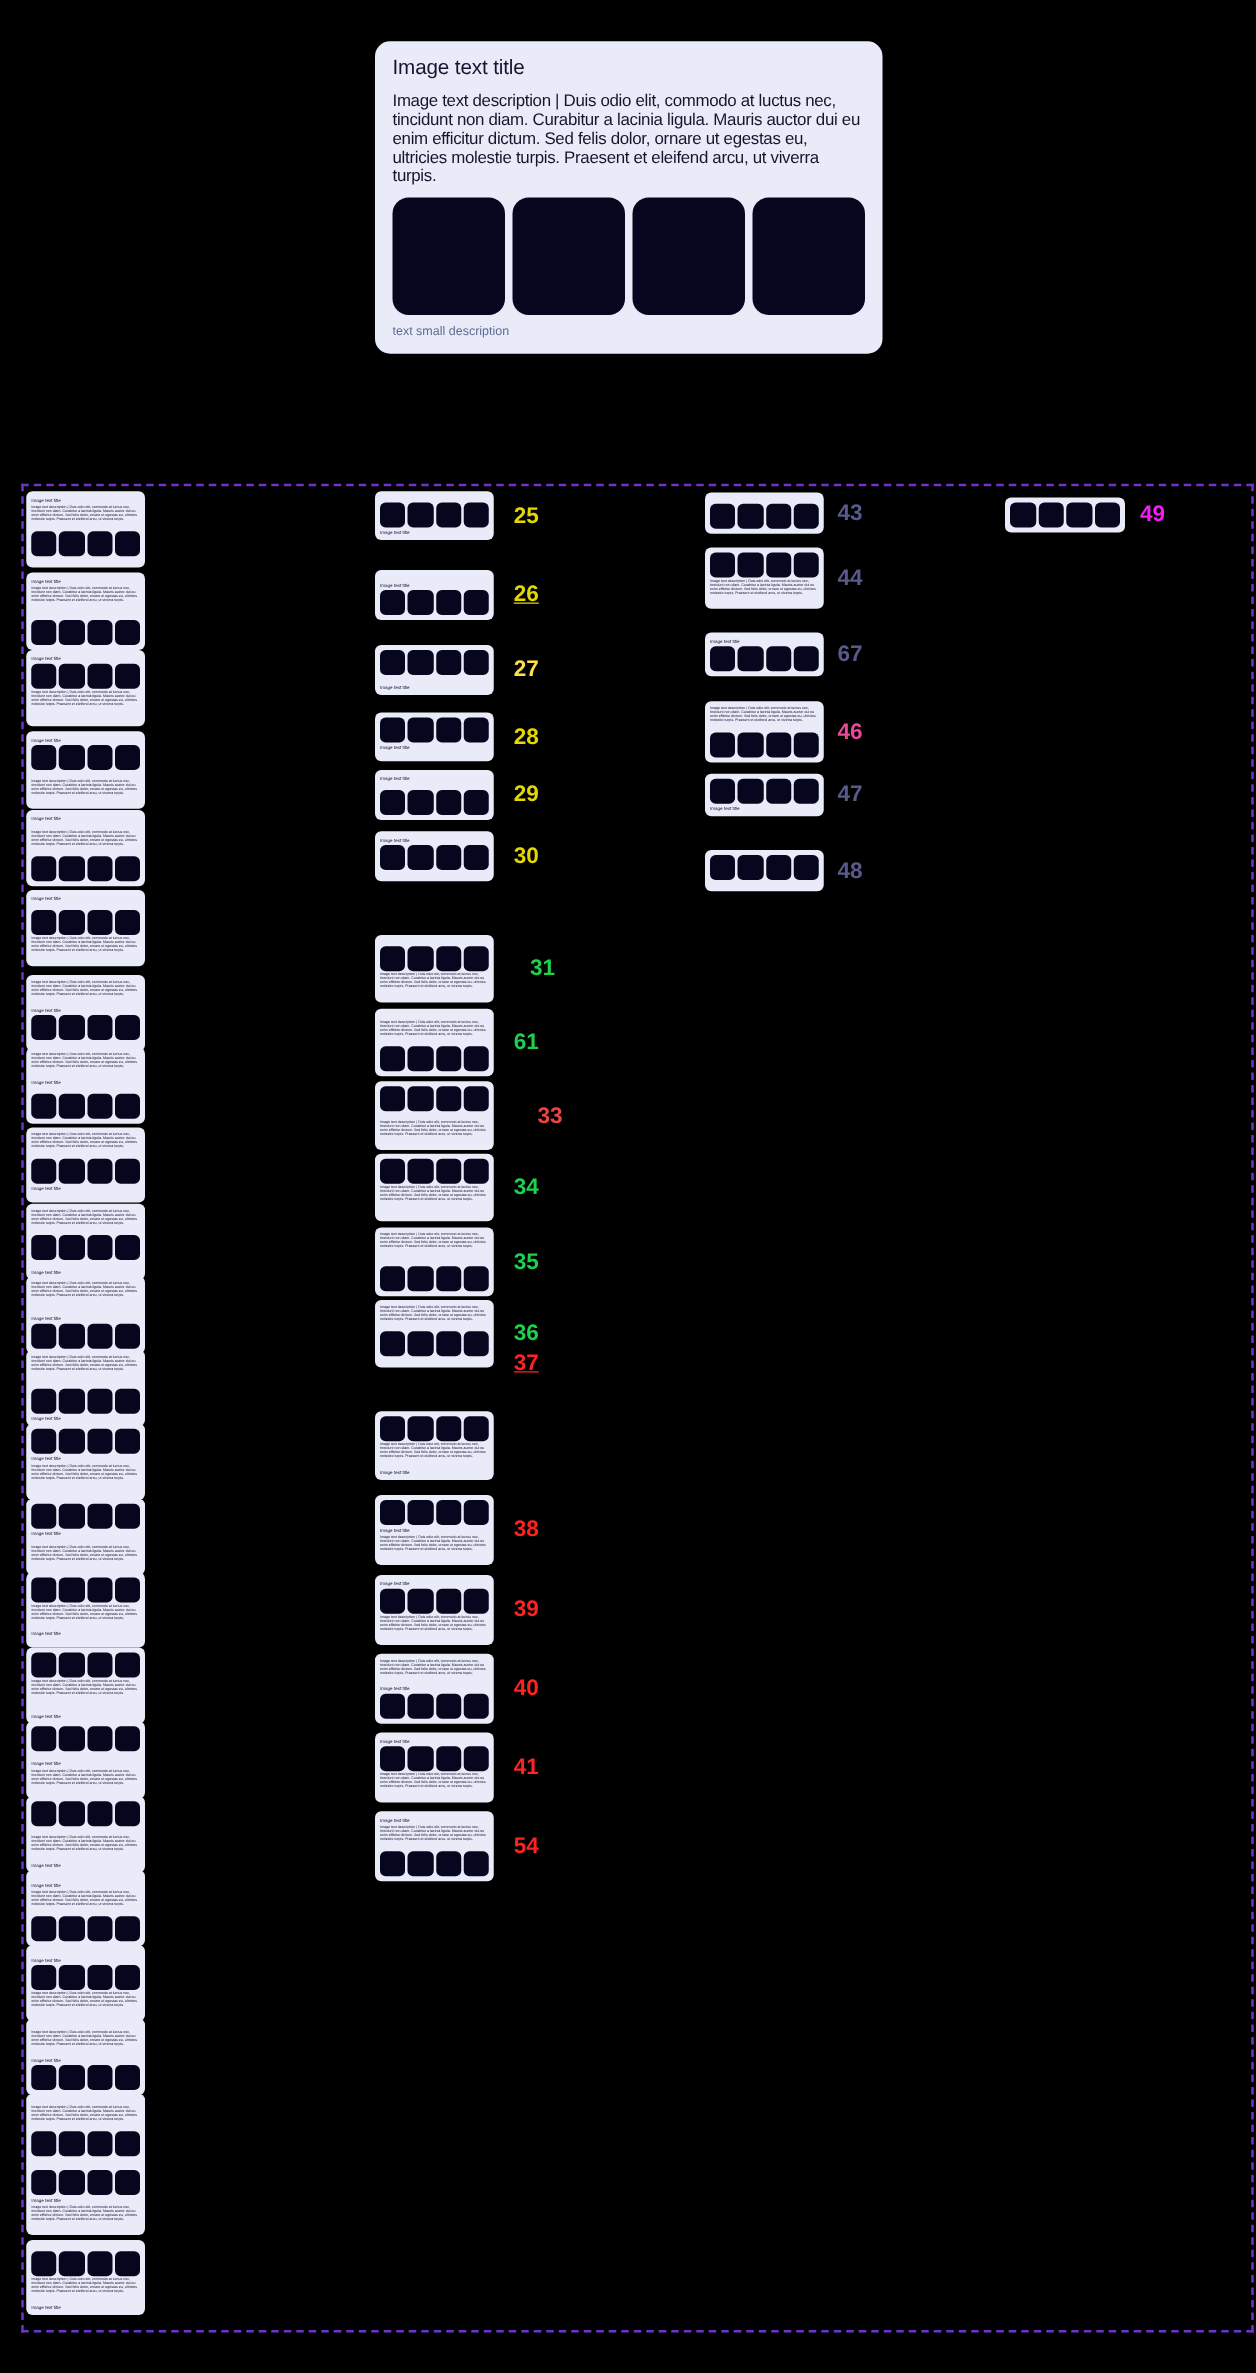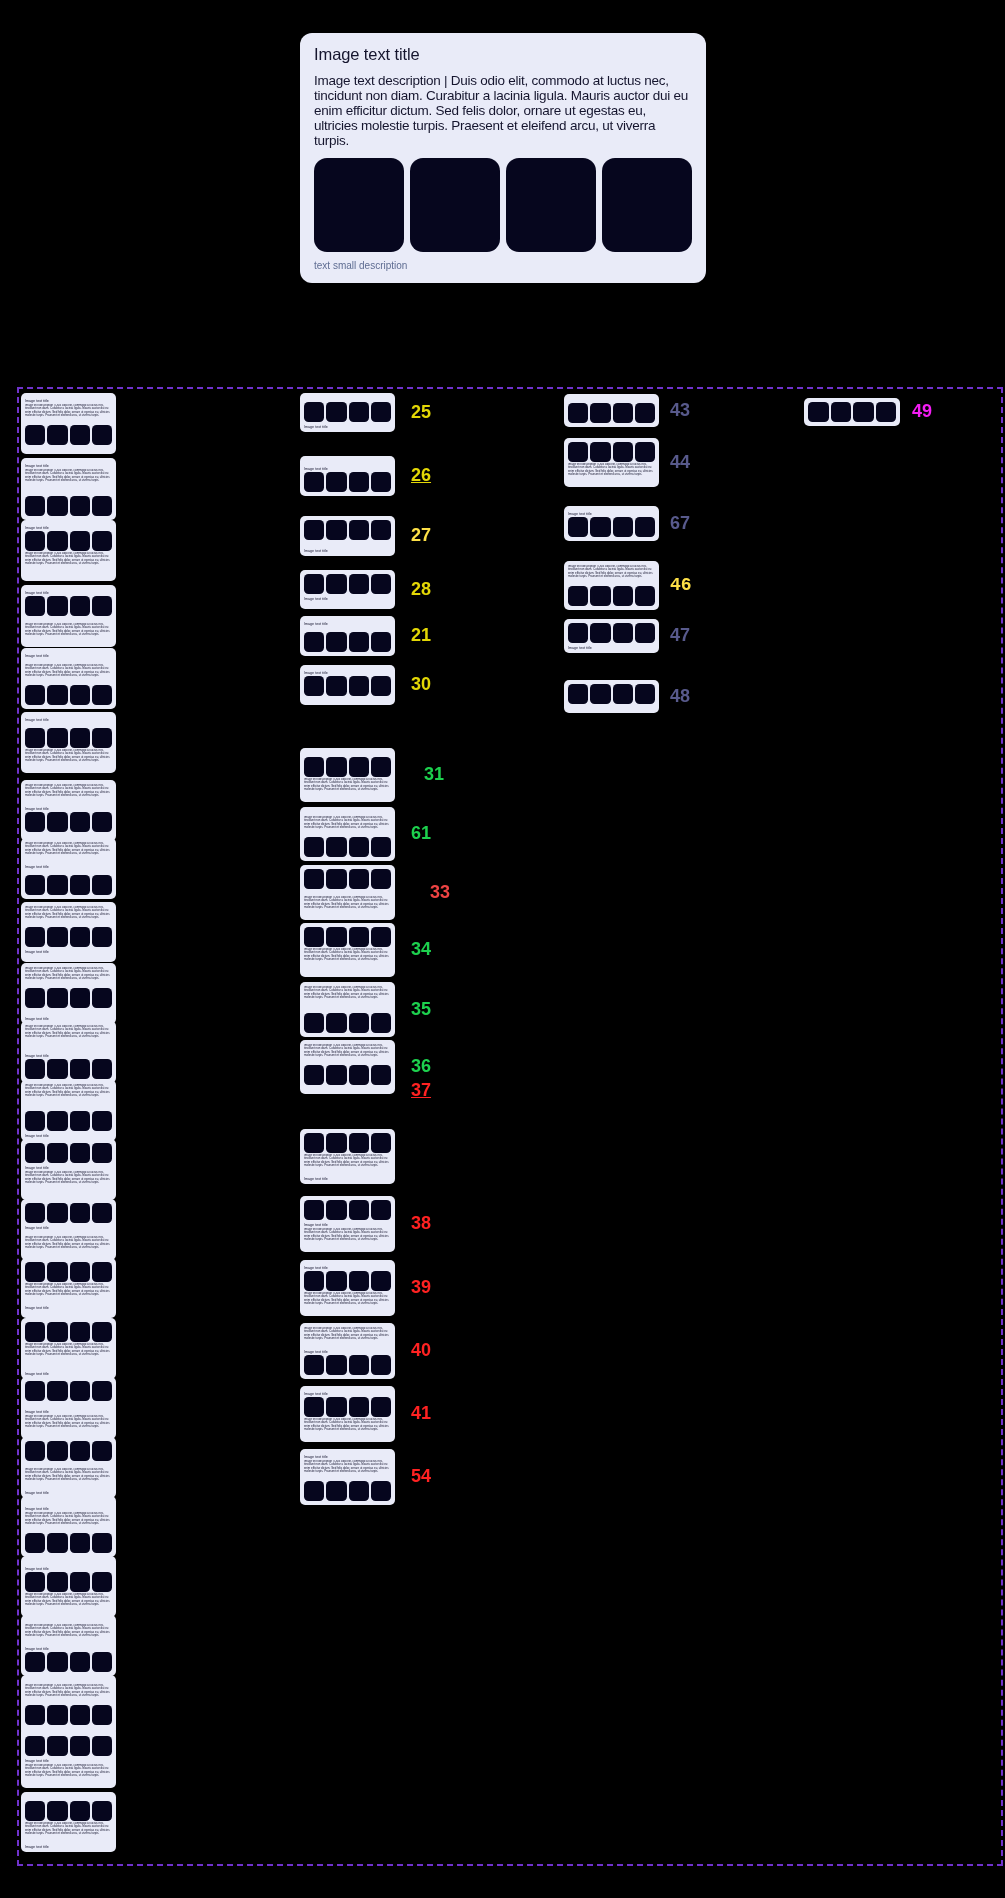--- a/index.html
+++ b/index.html
@@ -436,21 +436,21 @@
       <div class="card" style="left: 300px; top: 616px;">
         <div class="el-t"><span>Image text title</span></div>
         <div class="el-s"></div>
         <div class="row-imgs">
           <div class="sq-s"></div>
           <div class="sq-s"></div>
           <div class="sq-s"></div>
           <div class="sq-s"></div>
         </div>
       </div>
-      <div class="num" style="color: rgb(227, 215, 5); left: 411px; top: 625px;">21</div>
+      <div class="num" style="color: rgb(227, 215, 5); left: 411px; top: 625px;">29</div>
       <div class="card" style="left: 300px; top: 665px;">
         <div class="el-t"><span>Image text title</span></div>
         <div class="row-imgs">
           <div class="sq-s"></div>
           <div class="sq-s"></div>
           <div class="sq-s"></div>
           <div class="sq-s"></div>
         </div>
         <div class="el-s"></div>
       </div>
@@ -647,21 +647,21 @@
         <div class="el-d">
           <span>Image text description | Duis odio elit, commodo at luctus nec, tincidunt non diam. Curabitur a lacinia ligula. Mauris auctor dui eu enim efficitur dictum. Sed felis dolor, ornare ut egestas eu, ultricies molestie turpis. Praesent et eleifend arcu, ut viverra turpis.</span>
         </div>
         <div class="row-imgs">
           <div class="sq-s"></div>
           <div class="sq-s"></div>
           <div class="sq-s"></div>
           <div class="sq-s"></div>
         </div>
       </div>
-      <div class="num" style="color: #fde047; left: 670px; top: 574.5px; font-family: Liberation Mono, monospace;">46</div>
+      <div class="num" style="color: #ec4899; left: 670px; top: 574.5px;">46</div>
       <div class="card" style="left: 564px; top: 619px;">
         <div class="row-imgs">
           <div class="sq-s"></div>
           <div class="sq-s"></div>
           <div class="sq-s"></div>
           <div class="sq-s"></div>
         </div>
         <div class="el-t"><span>Image text title</span></div>
       </div>
       <div class="num" style="color: rgb(88, 90, 140); left: 670px; top: 625px;">47</div>

